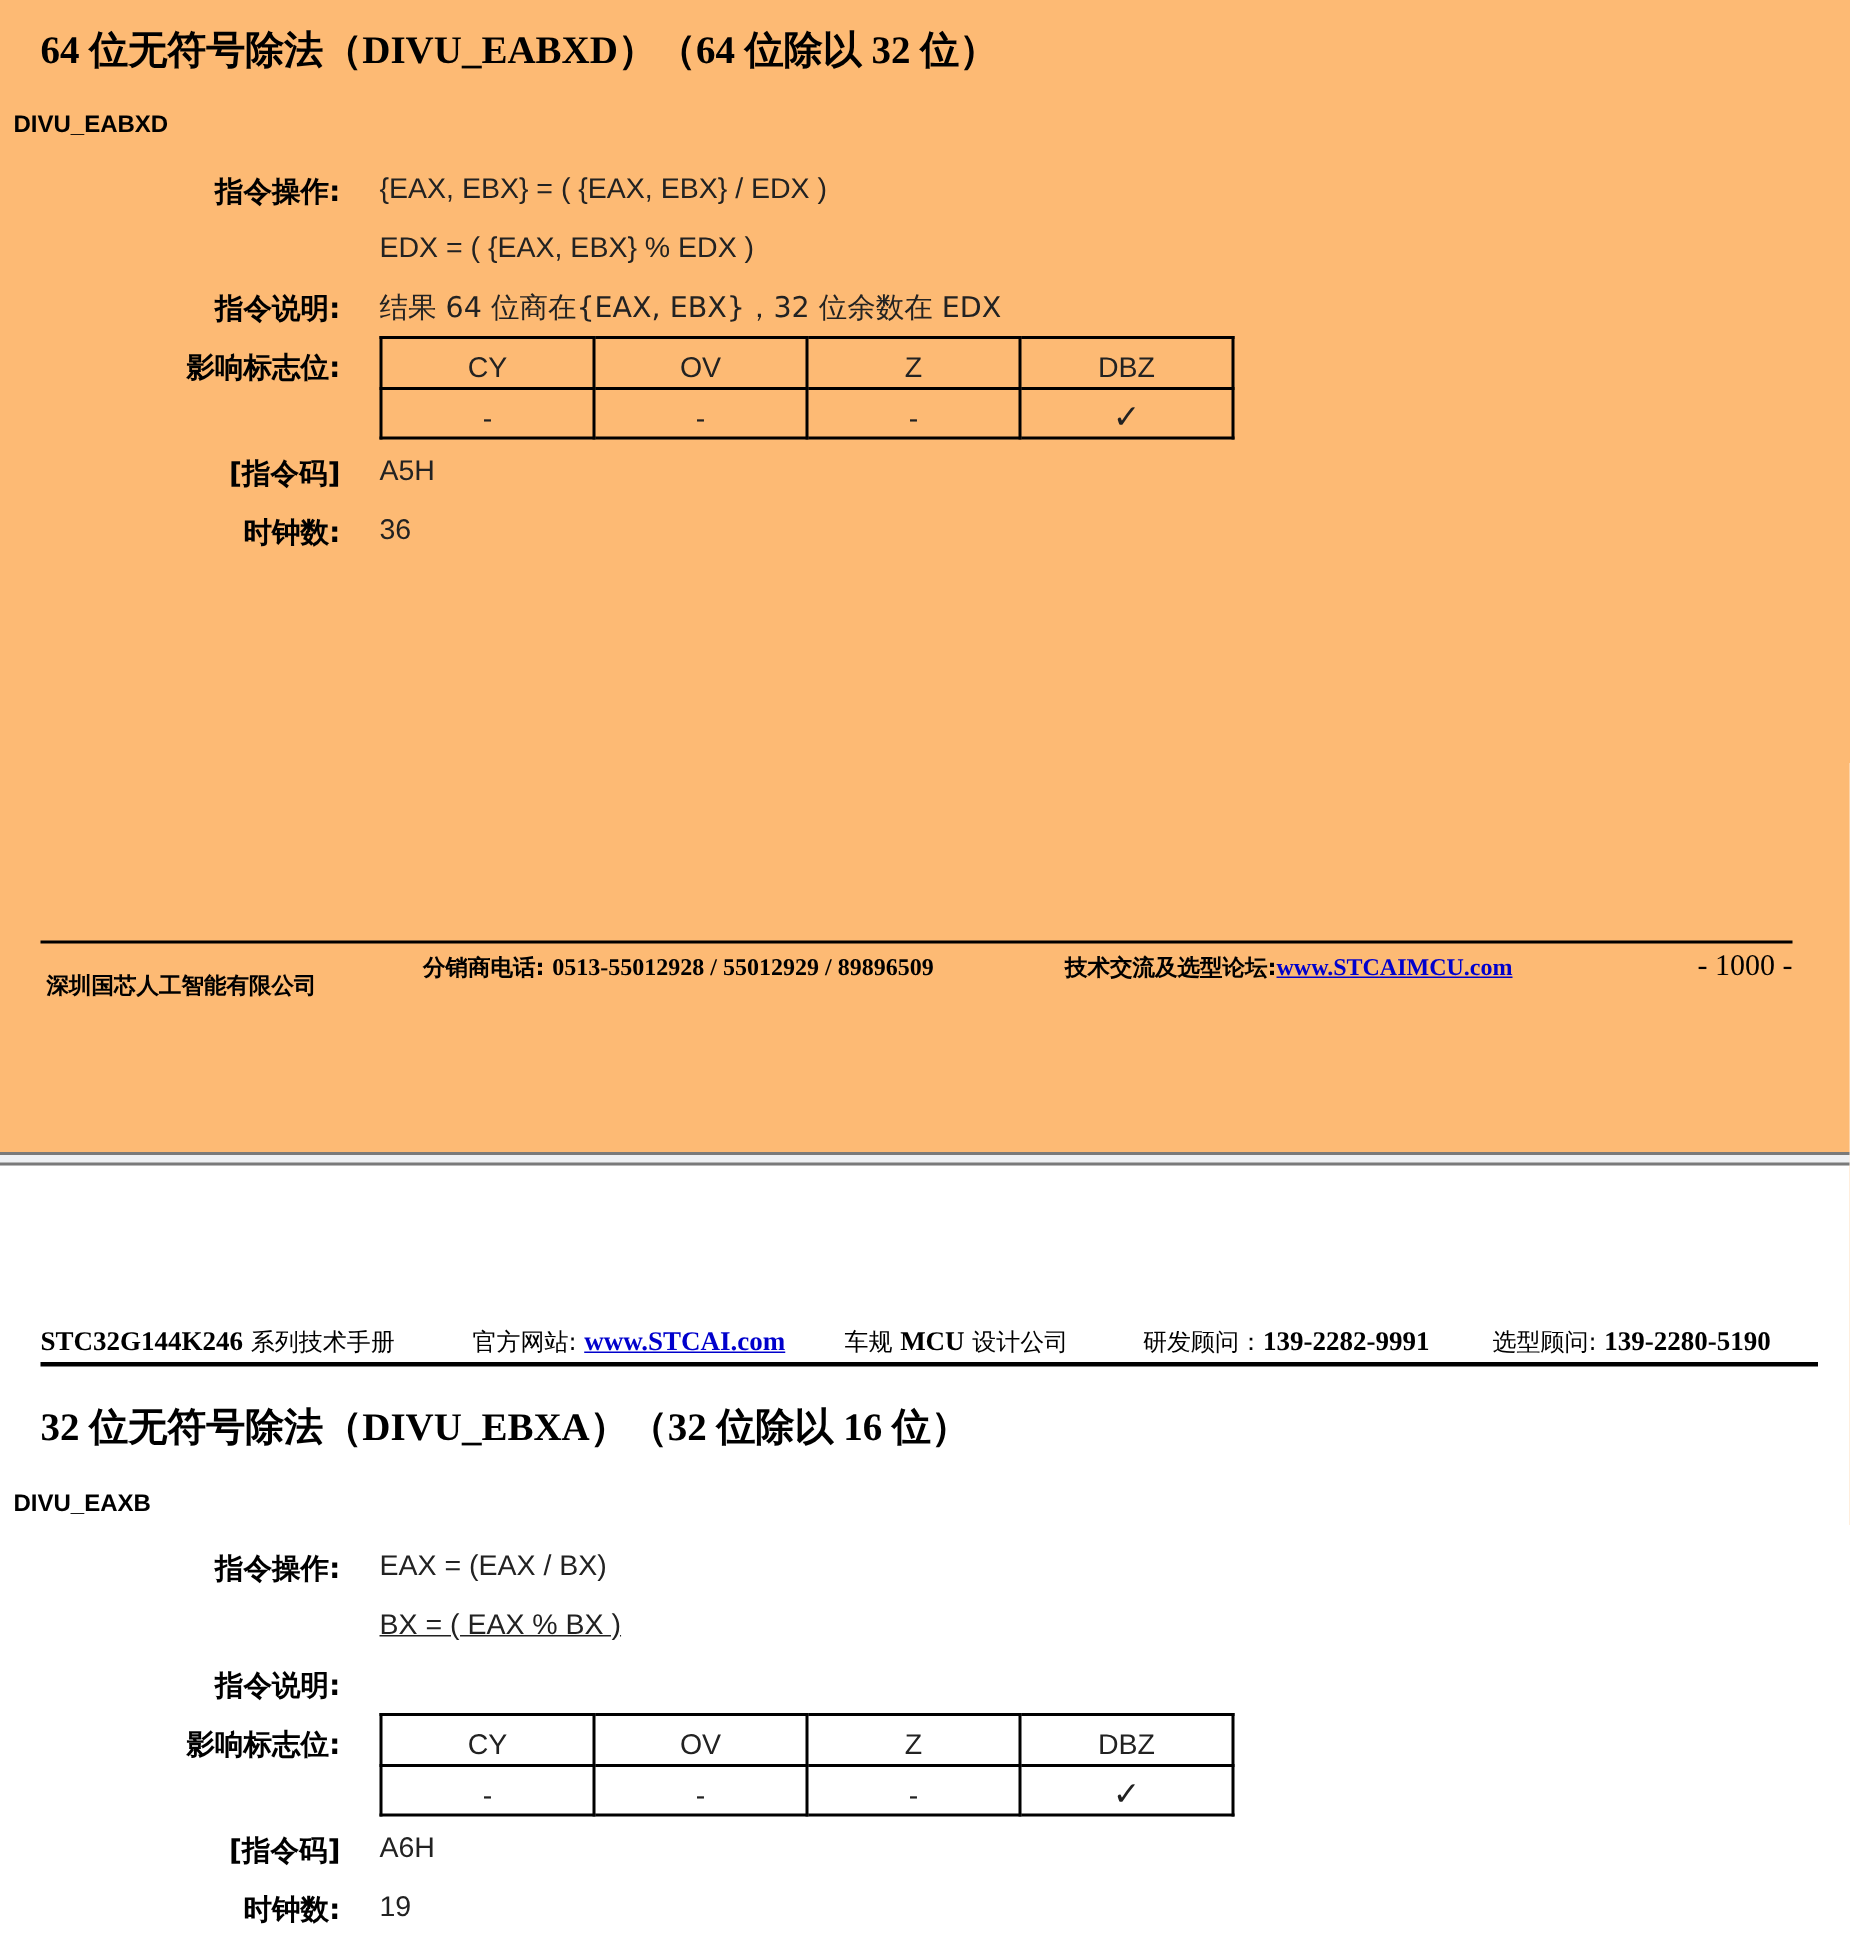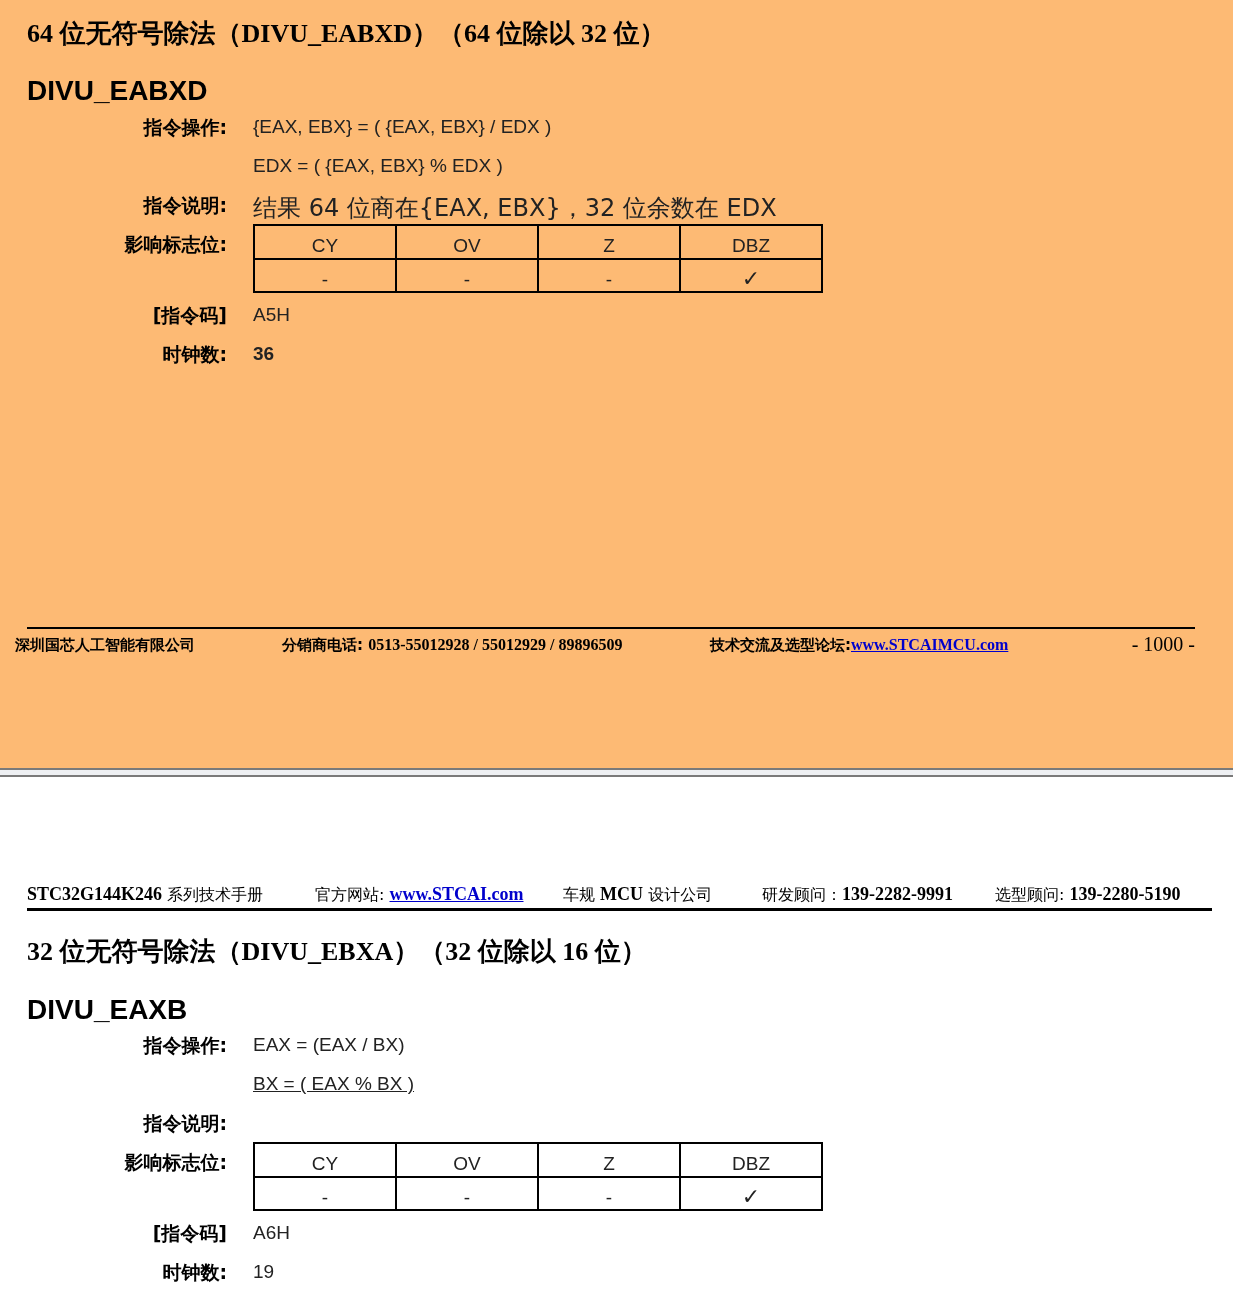--- a/index.html
+++ b/index.html
@@ -4,22 +4,22 @@
 <style>
   html, body { margin: 0; padding: 0; background: #ffffff; }
   body { width: 1233px; height: 1300px; position: relative; overflow: hidden; color: #000; }
   .page { position: absolute; left: 0; width: 1233px; background: #fdba74; }
   #page1 { top: 0; height: 768px; }
   .gap { position: absolute; left: 0; top: 768px; width: 1233px; height: 9px; background: #eef0f3;
          border-top: 2px solid #7a7a7a; border-bottom: 2px solid #7a7a7a; box-sizing: border-box; }
 
   .title { position: absolute; left: 27px; font-family: "Liberation Serif", "DejaVu Serif", serif;
            font-weight: bold; font-size: 26px; letter-spacing: 0px; white-space: nowrap; }
-  .subtitle { position: absolute; left: 27px; font-family: "Liberation Sans", "DejaVu Sans", sans-serif;
-              font-weight: bold; font-size: 28px; white-space: nowrap; }
+  .subtitle { position: absolute; left: 9px; font-family: "Liberation Sans", "DejaVu Sans", sans-serif;
+              font-weight: bold; font-size: 16px; white-space: nowrap; }
   .label { position: absolute; right: calc(1233px - 227px); font-family: "DejaVu Sans", "Liberation Sans", sans-serif;
            font-weight: bold; font-size: 19px; white-space: nowrap; text-align: right; }
   .value { position: absolute; left: 253px; font-family: "Liberation Sans", "DejaVu Sans", sans-serif;
            font-size: 19px; color: #222; white-space: nowrap; text-align: right; }
 
   table.flags { position: absolute; left: 253px; border-collapse: collapse; border-radius: 23px; }
   table.flags td { border: 2px solid #000; width: 140px; height: 31px; text-align: center;
                    font-family: "Liberation Sans", "DejaVu Sans", sans-serif; font-size: 19px; padding: 0; color: #222; }
   table.flags tr.hdr td { vertical-align: bottom; padding-bottom: 1px; }
   table.flags tr.vals td { vertical-align: bottom; padding-bottom: 0px; }
@@ -41,21 +41,21 @@
 
 <div class="page" id="page1">
   <div class="title" style="top:16px;">64 位无符号除法（DIVU_EABXD）（64 位除以 32 位）</div>
   <div class="subtitle" style="top:75px;">DIVU_EABXD</div>
 
   <div class="label" style="top:115px;">指令操作:</div>
   <div class="value" style="top:116px;">{EAX, EBX} = ( {EAX, EBX} / EDX )</div>
   <div class="value" style="top:155px;">EDX = ( {EAX, EBX} % EDX )</div>
 
   <div class="label" style="top:193px;">指令说明:</div>
-  <div class="value" style="top:192px; font-family:'DejaVu Sans',sans-serif; font-size:24px;">结果 64 位商在{EAX, EBX}，32 位余数在 EDX</div>
+  <div class="value" style="top:192px; font-family:'DejaVu Sans',sans-serif; font-size:19px;">结果 64 位商在{EAX, EBX}，32 位余数在 EDX</div>
 
   <div class="label" style="top:232px;">影响标志位:</div>
   <table class="flags" style="top:224px;">
     <tbody>
         <tr class="hdr">
       <td>CY</td>
       <td>OV</td>
       <td>Z</td>
       <td>DBZ</td>
     </tr>
@@ -65,24 +65,24 @@
       <td>-</td>
       <td style="font-size:22px; font-family:'DejaVu Sans',sans-serif;">✓</td>
     </tr>
   </tbody>
     </table>
 
   <div class="label" style="top:303px;">[指令码]</div>
   <div class="value" style="top:304px;">A5H</div>
 
   <div class="label" style="top:342px;">时钟数:</div>
-  <div class="value" style="top:343px;font-weight:bold;">36</div>
+  <div class="value" style="top:343px;">36</div>
 
   <div class="footer-line"></div>
-  <div class="footer" style="left:15px;">
+  <div class="footer" style="left:31px;margin-top:12px;">
     <span class="f-cn">深圳国芯人工智能有限公司</span>
   </div>
   <div class="footer" style="left:282px;">
     <span class="f-cn">分销商电话: </span><span class="f-num">0513-55012928 / 55012929 / 89896509</span>
   </div>
   <div class="footer" style="left:710px;">
     <span class="f-cn">技术交流及选型论坛:</span><a class="link">www.STCAIMCU.com</a>
   </div>
   <div class="pagenum">- 1000 -</div>
 </div>

